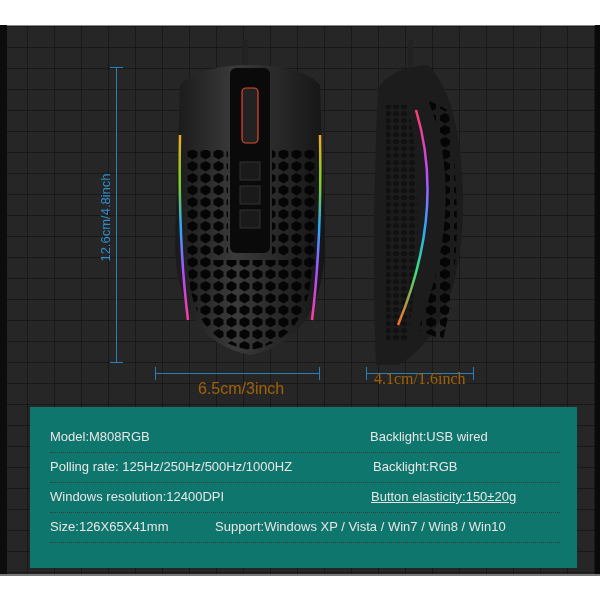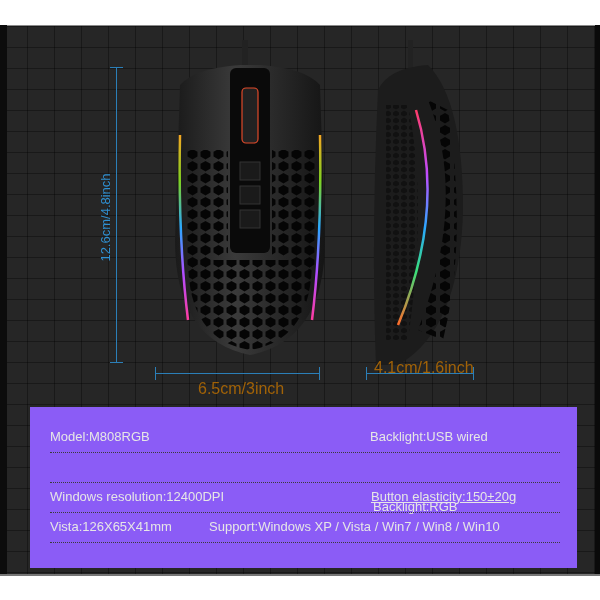--- a/index.html
+++ b/index.html
@@ -22,21 +22,21 @@
   .hline { position:absolute; background:#2b7fb8; }
 
   .dim-vert-label { position:absolute; left:80px; top:210px; transform:rotate(-90deg); transform-origin:center; white-space:nowrap; color:#2f8fd0; font-size:13px; width:120px; text-align:center; }
 
   
   .mouse-top { position:absolute; left:160px; top:40px; width:180px; height:320px; }
   .mouse-side { position:absolute; left:368px; top:40px; width:100px; height:330px; }
 
   .spec-box {
     position:absolute; left:30px; top:407px; width:547px; height:161px;
-    background:#8b5cf6;
+    background:#0f766e;
   }
   .spec-row {
     position:absolute; left:20px; width:510px; height:30px;
     border-bottom:1px dotted #3a3a3a;
     color:#e6e6e6; font-size:13px;
   }
   .spec-row span { position:absolute; top:7px; white-space:nowrap; }
 </style>
 </head>
 <body>
@@ -106,33 +106,34 @@
 </svg>
 
 <div class="hline" style="left:155px; top:373px; width:165px; height:1px;"></div>
 <div class="vline" style="left:155px; top:367px; width:1px; height:13px;"></div>
 <div class="vline" style="left:319px; top:367px; width:1px; height:13px;"></div>
 <div class="dim" style="left:198px; top:380px;">6.5cm/3inch</div>
 
 <div class="hline" style="left:366px; top:373px; width:108px; height:1px;"></div>
 <div class="vline" style="left:366px; top:367px; width:1px; height:13px;"></div>
 <div class="vline" style="left:473px; top:367px; width:1px; height:13px;"></div>
-<div class="dim" style="left:374px; top:359px;">4.1cm/1.6inch</div>
+<div class="dim" style="left:374px; top:370px;font-family:Liberation Serif, serif;">4.1cm/1.6inch</div>
 
 <div class="spec-box">
   <div class="spec-row" style="top:15px;">
     <span style="left:0;">Model:M808RGB</span>
     <span style="left:320px;">Backlight:USB wired</span>
   </div>
   <div class="spec-row" style="top:45px;">
-    <span style="left:323px;margin-top:40px;">Backlight:RGB</span>
+    <span style="left:0;">Polling rate: 125Hz/250Hz/500Hz/1000HZ</span>
+    <span style="left:323px;">Backlight:RGB</span>
   </div>
   <div class="spec-row" style="top:75px;">
     <span style="left:0;">Windows resolution:12400DPI</span>
     <span style="left:321px;text-decoration:underline;">Button elasticity:150±20g</span>
   </div>
   <div class="spec-row" style="top:105px;">
-    <span style="left:0;">Vista:126X65X41mm</span>
-    <span style="left:159px;">Support:Windows XP / Vista / Win7 / Win8 / Win10</span>
+    <span style="left:0;">Size:126X65X41mm</span>
+    <span style="left:165px;">Support:Windows XP / Vista / Win7 / Win8 / Win10</span>
   </div>
 </div>
 
 <div class="bottom-line"></div>
 
 </body></html>

